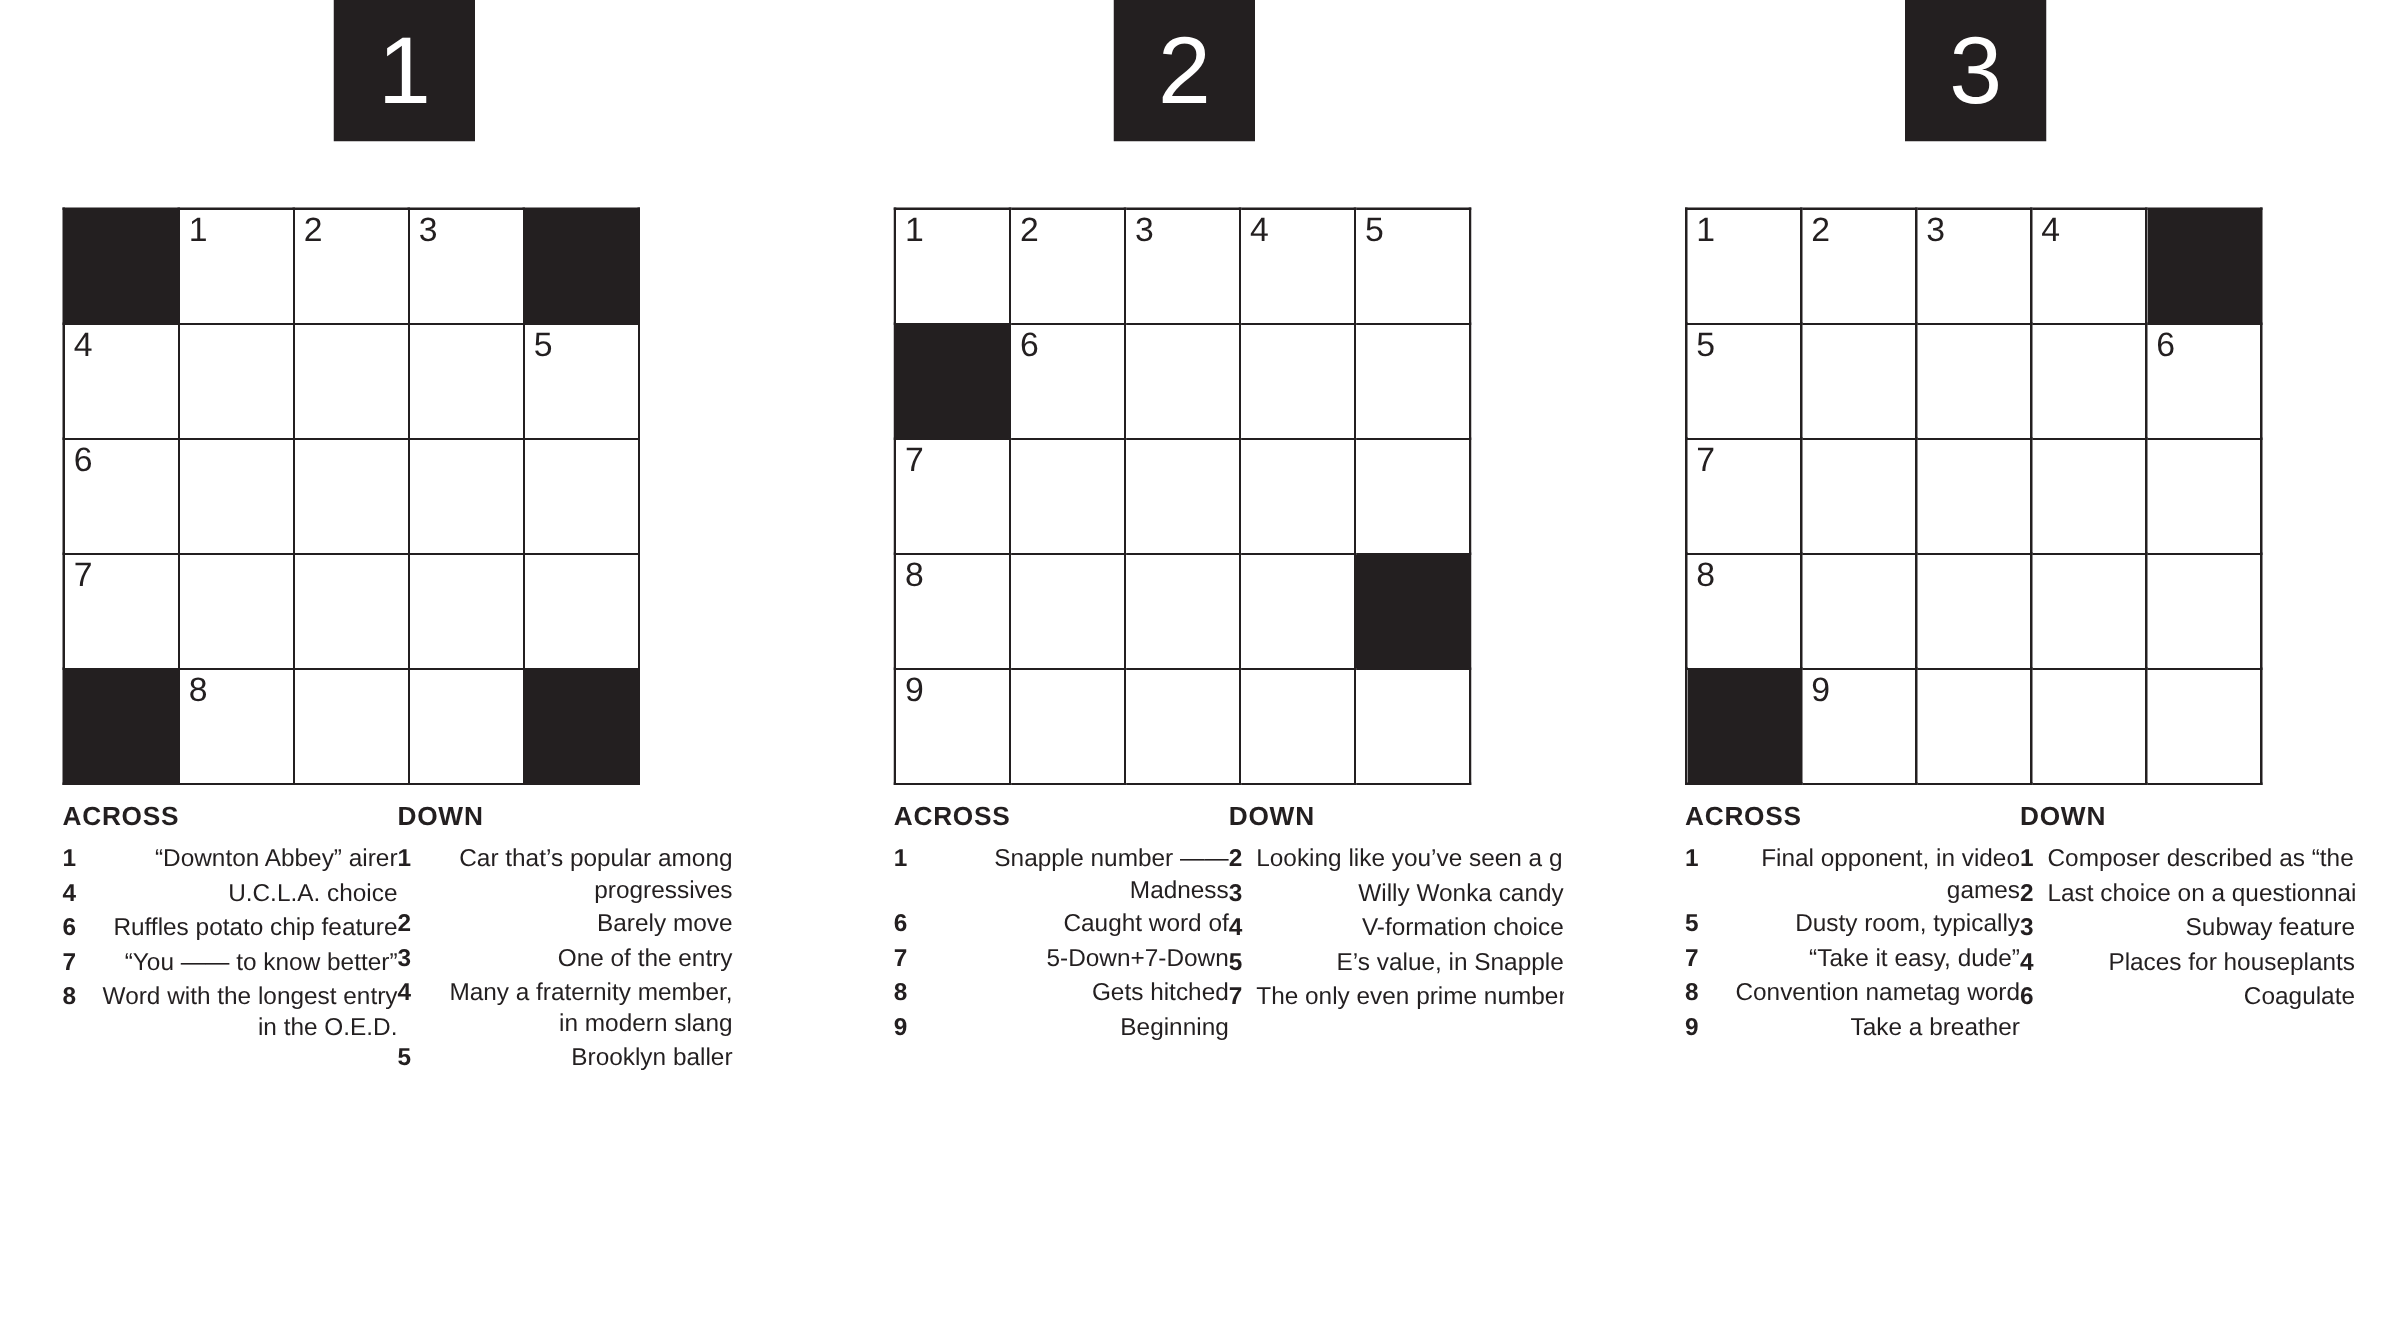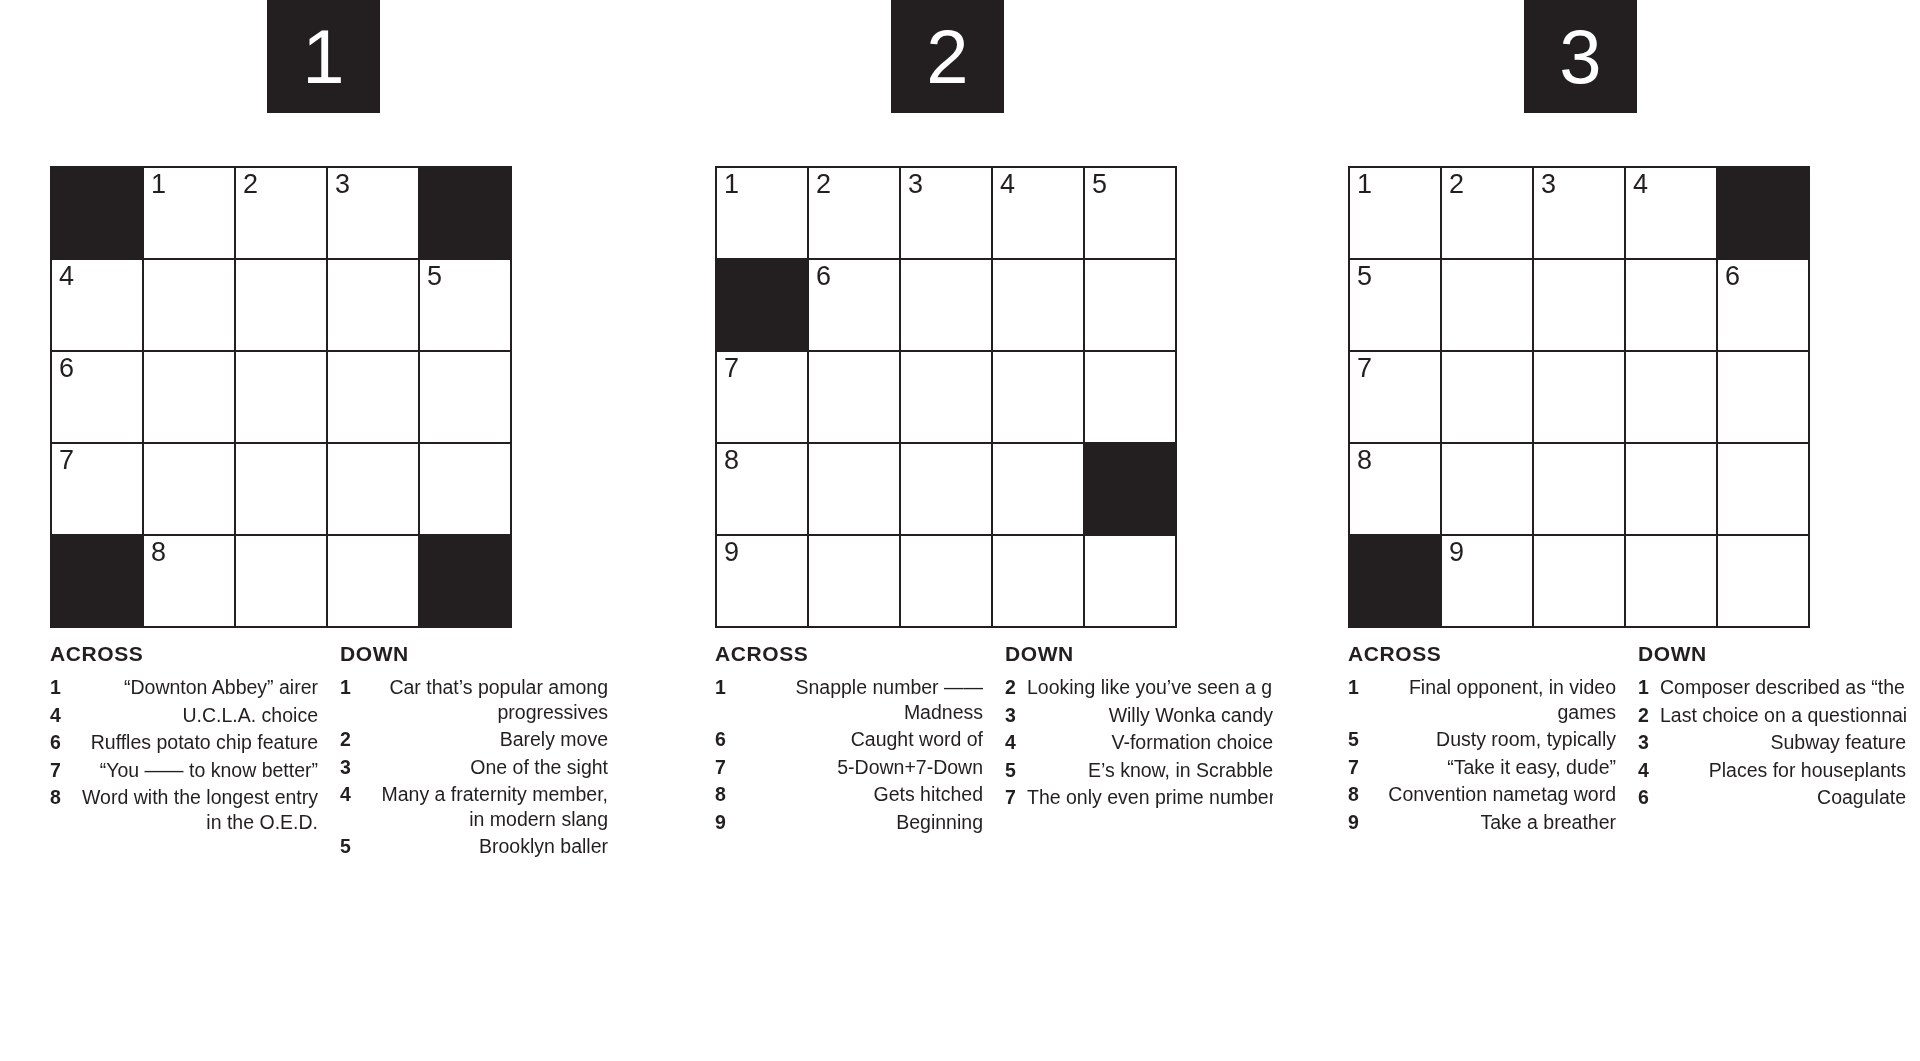--- a/index.html
+++ b/index.html
@@ -68,21 +68,20 @@
     font-size: 27px;
     line-height: 1;
     color: #231f20;
     font-family: "Liberation Sans", sans-serif;
   }
   .grid.g5 { width: 454px; }
 
   .clues {
     display: flex;
     margin-top: 14px;
-    gap: 22px;
   }
   .clue-col {
     width: 268px;
   }
   .clue-head {
     font-size: 21px;
     font-weight: bold;
     letter-spacing: 0.6px;
     margin-bottom: 9px;
     color: #231f20;
@@ -202,21 +201,21 @@
         <div class="clue">
             <span class="cnum">1</span>
             <span class="ctext">Car that’s popular among progressives</span>
           </div>
         <div class="clue">
             <span class="cnum">2</span>
             <span class="ctext">Barely move</span>
           </div>
         <div class="clue">
             <span class="cnum">3</span>
-            <span class="ctext">One of the sight</span>
+            <span class="ctext">One of the entry</span>
           </div>
         <div class="clue">
             <span class="cnum">4</span>
             <span class="ctext">Many a fraternity member, in modern slang</span>
           </div>
         <div class="clue">
             <span class="cnum">5</span>
             <span class="ctext">Brooklyn baller</span>
           </div>
       </div>
@@ -317,21 +316,21 @@
         <div class="clue">
             <span class="cnum">3</span>
             <span class="ctext">Willy Wonka candy</span>
           </div>
         <div class="clue">
             <span class="cnum">4</span>
             <span class="ctext">V-formation choice</span>
           </div>
         <div class="clue">
             <span class="cnum">5</span>
-            <span class="ctext">E’s know, in Scrabble</span>
+            <span class="ctext">E’s value, in Snapple</span>
           </div>
         <div class="clue">
             <span class="cnum">7</span>
             <span class="ctext">The only even prime number</span>
           </div>
       </div>
     </div>
   </div>
 
   <div class="puzzle puzzle-3">

